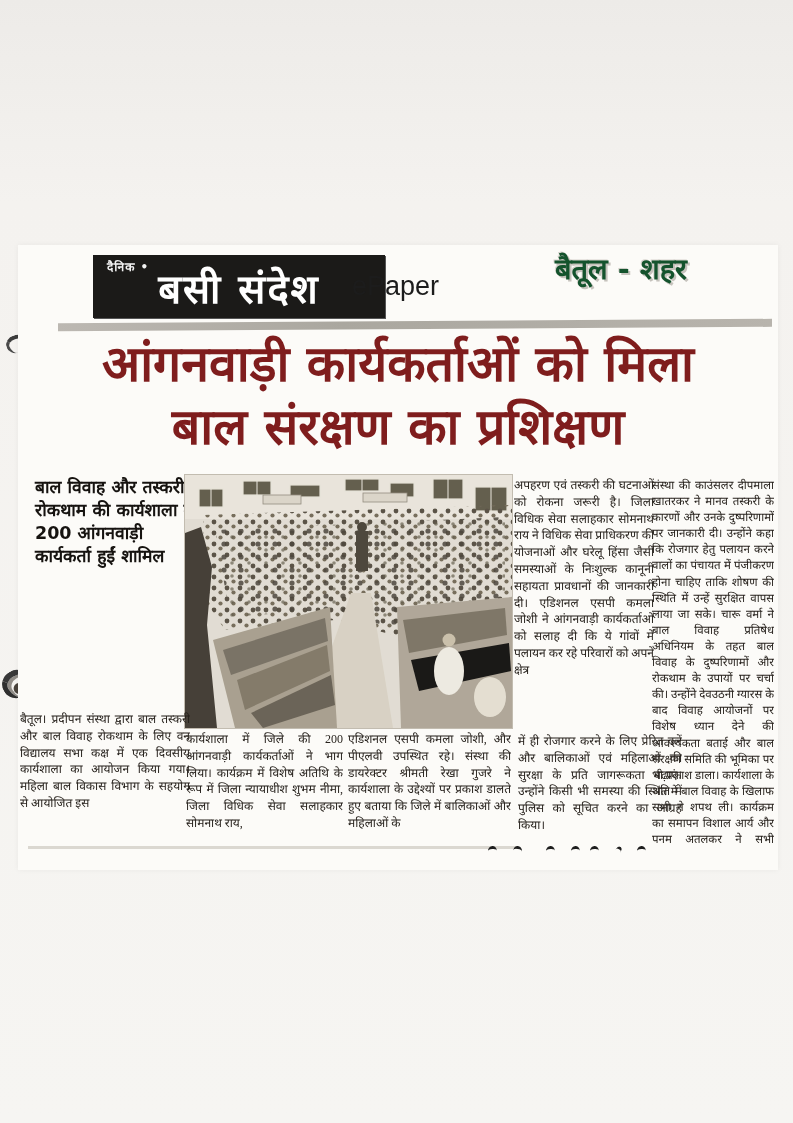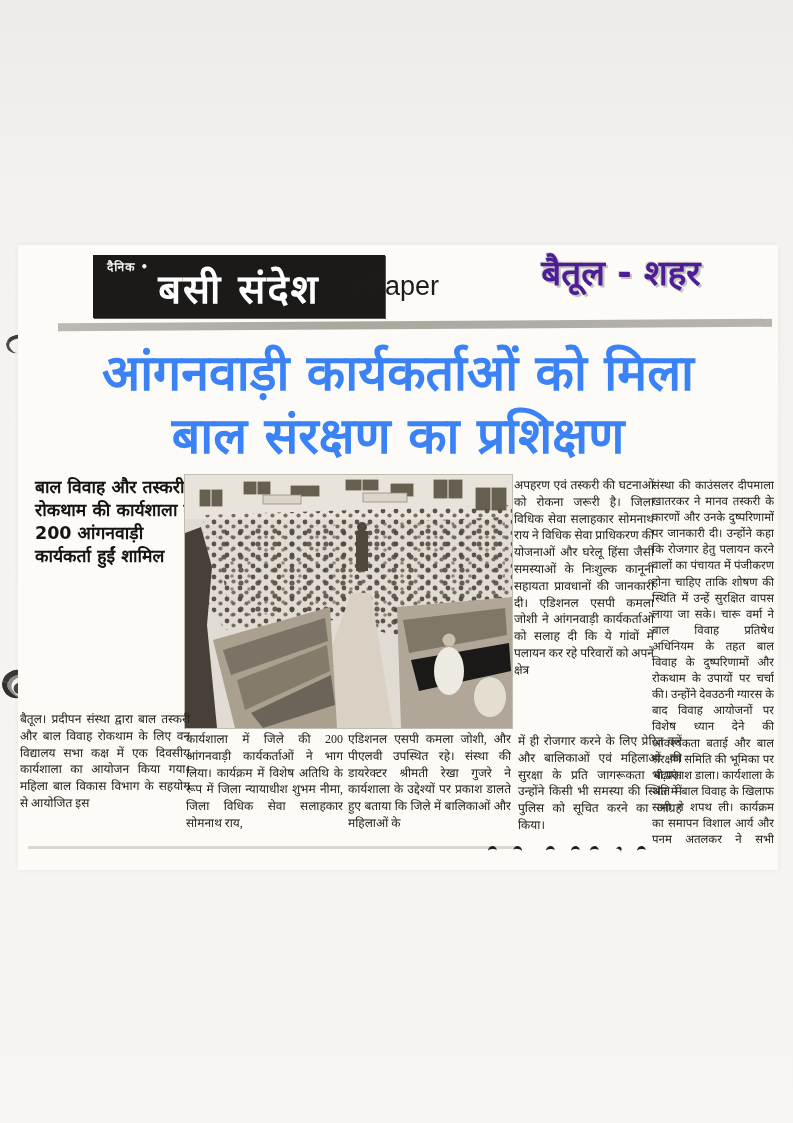--- a/index.html
+++ b/index.html
@@ -45,34 +45,34 @@
     position:absolute;left:0;right:0;top:14px;text-align:center;
     font-size:40px;font-weight:bold;color:#ffffff;
     font-family:"DejaVu Sans",sans-serif;letter-spacing:2px;line-height:1;
   }
   .epaper-label{
     position:absolute;left:334px;top:26px;
     font-size:27px;color:#1c1c1c;font-family:Liberation Sans, sans-serif;
   }
   .edition-label{
     position:absolute;left:462px;top:6px;width:282px;text-align:center;
-    font-size:35px;font-weight:800;color:#4c1d95;line-height:1.3;
+    font-size:29px;font-weight:800;color:#14532d;line-height:1.3;
     font-family:"DejaVu Sans",sans-serif;
     text-shadow:2px 2px 0 #c6c3bd, -1px -1px 0 #d8d5cf;
   }
   .masthead-rule{
     position:absolute;left:40px;top:76px;width:714px;height:8px;
     background:linear-gradient(90deg,#bcb8b2,#aaa79f 40%,#b8b4ad);
     transform:rotate(-0.35deg);
   }
   
   .headline{
     position:absolute;left:35px;top:88px;width:690px;text-align:center;
-    color:#3b82f6;font-family:"DejaVu Sans",sans-serif;font-weight:bold;
-    font-size:50px;line-height:1.26;letter-spacing:0px;margin-top:9px;
+    color:#7f1d1d;font-family:"DejaVu Sans",sans-serif;font-weight:bold;
+    font-size:50px;line-height:1.26;letter-spacing:0px;
   }
   
   .subheads{
     position:absolute;left:17px;top:231px;width:170px;text-align:left;
     font-weight:bold;color:#161310;font-size:17.5px;line-height:1.32;
     font-family:"DejaVu Sans",sans-serif;
   }
   .subhead-second{margin-top:13px;}
   .body-col{
     position:absolute;

